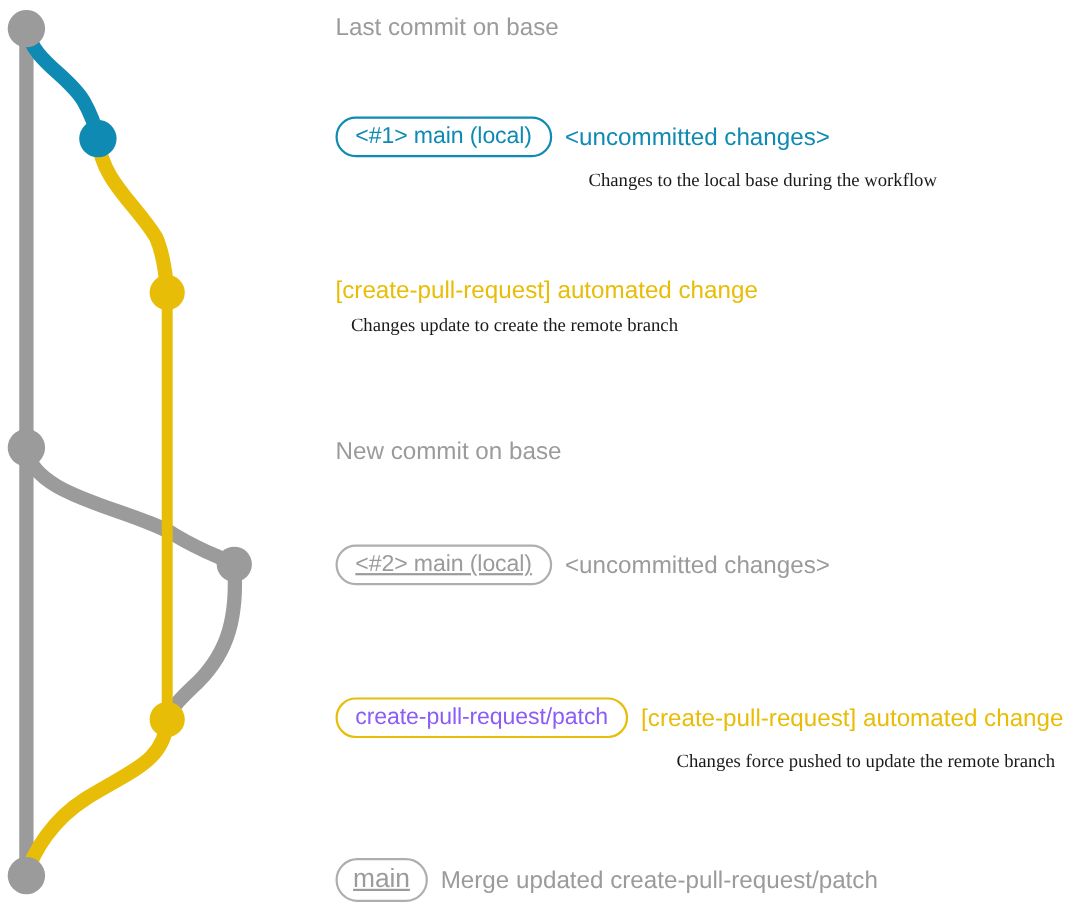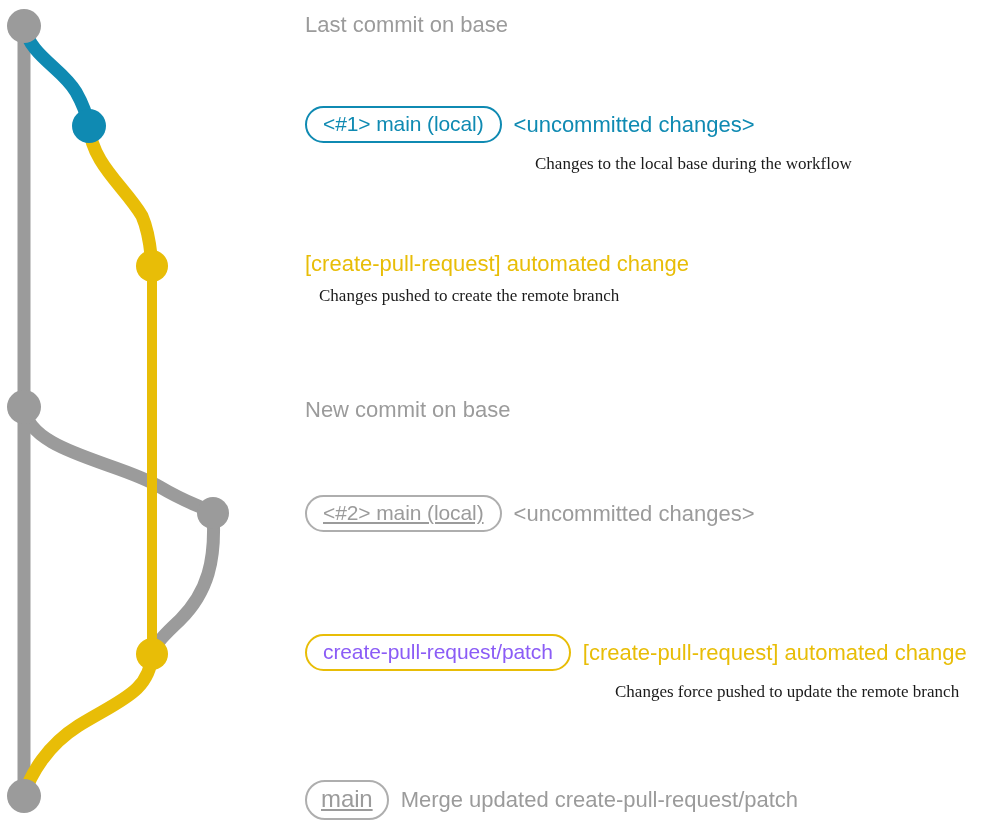--- a/index.html
+++ b/index.html
@@ -152,21 +152,21 @@
         <span class="chip blue">&lt;#1&gt; main (local)</span>
         <span class="subject blue">&lt;uncommitted changes&gt;</span>
       </div>
       <div class="desc" style="margin-left:230px;">Changes to the local base during the workflow</div>
     </div>
 
     <div class="row-stack" style="left:256px; top:253px;">
       <div class="line-1">
         <span class="headline yellow">[create-pull-request] automated change</span>
       </div>
-      <div class="desc" style="margin-left:14px;">Changes pushed to create the remote branch</div>
+      <div class="desc" style="margin-left:14px;">Changes update to create the remote branch</div>
     </div>
 
     <div class="row" style="left:256px; top:399px;">
       <span class="headline gray">New commit on base</span>
     </div>
 
     <div class="row-stack" style="left:256px; top:495px;">
       <div class="line-1">
         <span class="chip gray">&lt;#2&gt; main (local)</span>
         <span class="subject gray">&lt;uncommitted changes&gt;</span>

